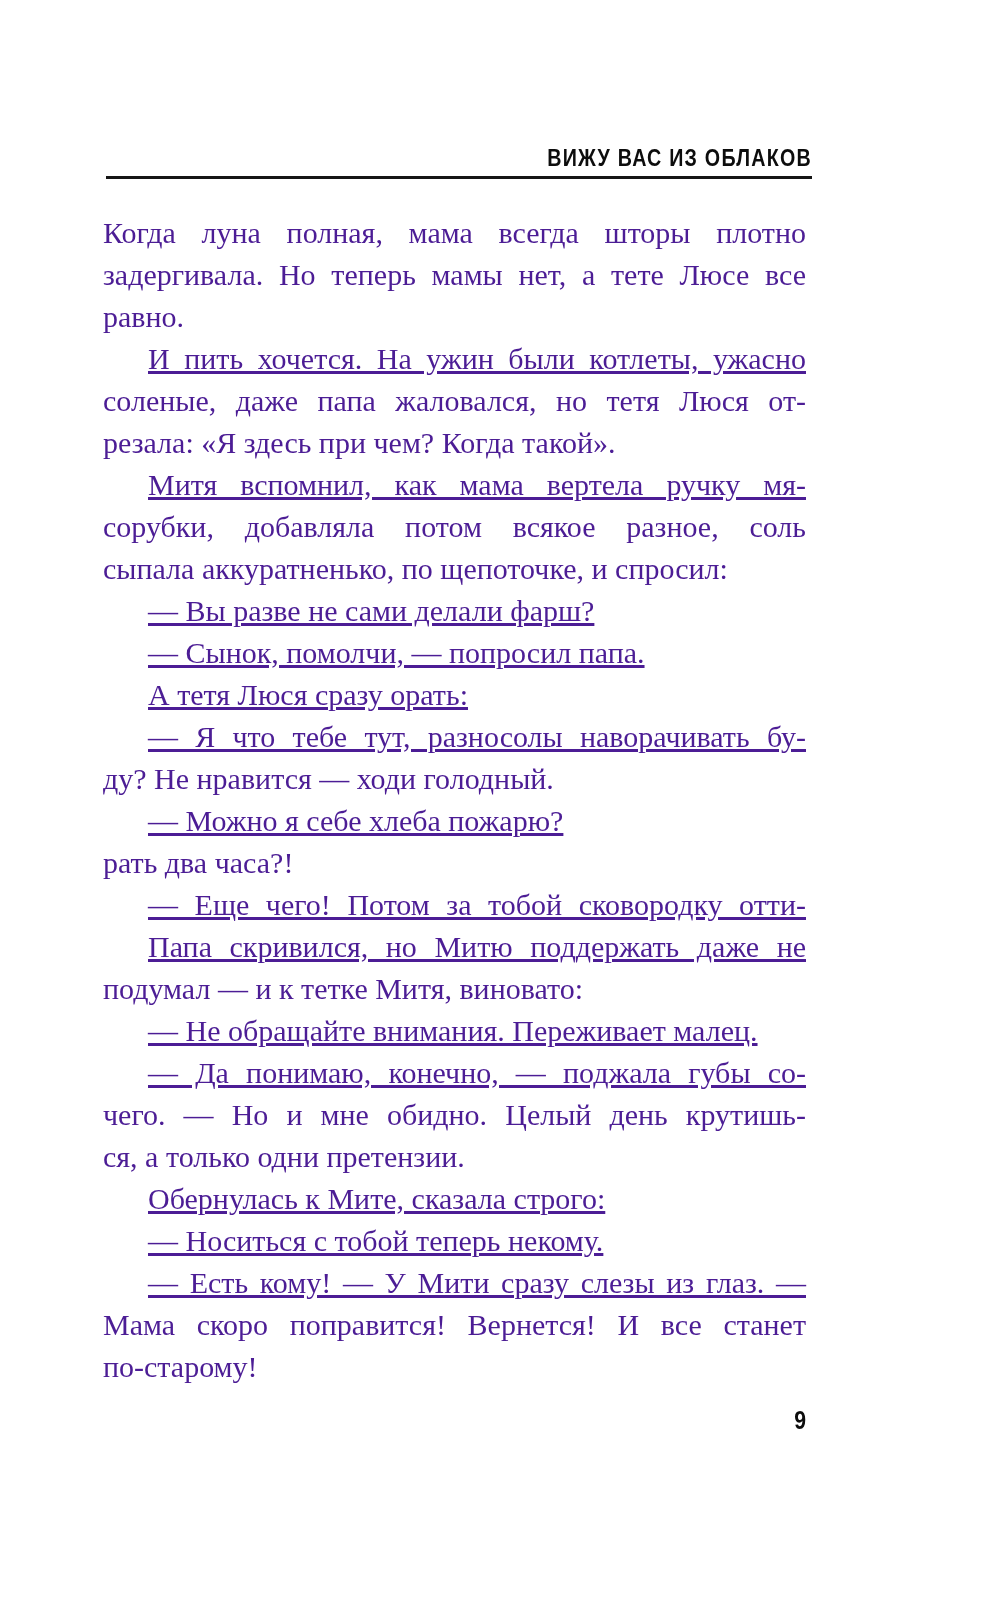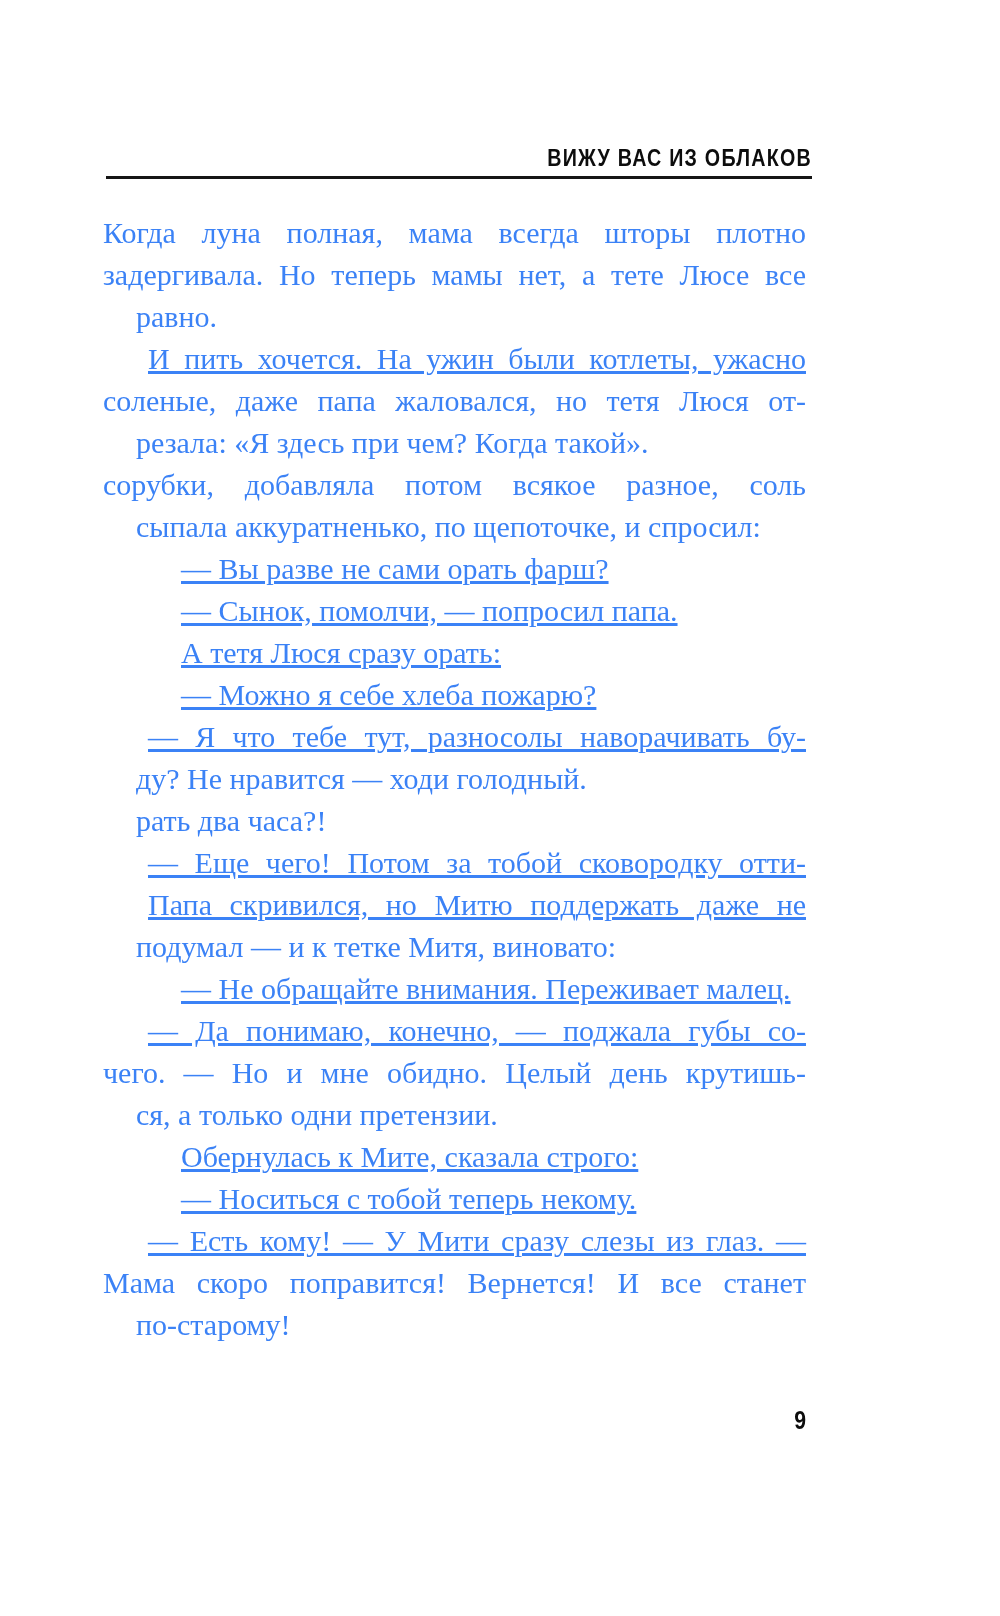--- a/index.html
+++ b/index.html
@@ -38,30 +38,29 @@
     width: 706px;
     height: 3px;
     background: #151515;
   }
   .text-block {
     position: absolute;
     top: 212px;
     left: 103px;
     width: 703px;
     font-size: 30px;
-    color: #3b82f6;
+    color: #4c1d95;
   }
   .line {
     line-height: 42px;
     text-align: justify;
     text-align-last: justify;
   }
   .line.last {
     text-align-last: left;
-    margin-left: 33px;
   }
   .line.indent {
     text-indent: 45px;
     text-decoration: underline;
   }
   .folio {
     position: absolute;
     top: 1406px;
     left: 106px;
     width: 700px;
@@ -88,38 +87,39 @@
         <div class="line">Когда луна полная, мама всегда шторы плотно</div>
         <div class="line">задергивала. Но теперь мамы нет, а тете Люсе все</div>
         <div class="line last">равно.</div>
       </div>
       <div class="paragraph">
         <div class="line indent">И пить хочется. На ужин были котлеты, ужасно</div>
         <div class="line">соленые, даже папа жаловался, но тетя Люся от-</div>
         <div class="line last">резала: «Я здесь при чем? Когда такой».</div>
       </div>
       <div class="paragraph">
+        <div class="line indent">Митя вспомнил, как мама вертела ручку мя-</div>
         <div class="line">сорубки, добавляла потом всякое разное, соль</div>
         <div class="line last">сыпала аккуратненько, по щепоточке, и спросил:</div>
       </div>
       <div class="paragraph">
-        <div class="line last indent">— Вы разве не сами орать фарш?</div>
+        <div class="line last indent">— Вы разве не сами делали фарш?</div>
       </div>
       <div class="paragraph">
         <div class="line last indent">— Сынок, помолчи, — попросил папа.</div>
       </div>
       <div class="paragraph">
         <div class="line last indent">А тетя Люся сразу орать:</div>
       </div>
       <div class="paragraph">
-        <div class="line last indent">— Можно я себе хлеба пожарю?</div>
+        <div class="line indent">— Я что тебе тут, разносолы наворачивать бу-</div>
+        <div class="line last">ду? Не нравится — ходи голодный.</div>
       </div>
       <div class="paragraph">
-        <div class="line indent">— Я что тебе тут, разносолы наворачивать бу-</div>
-        <div class="line last">ду? Не нравится — ходи голодный.</div>
+        <div class="line last indent">— Можно я себе хлеба пожарю?</div>
       </div>
       <div class="paragraph">
         <div class="line last">рать два часа?!</div>
         <div class="line indent">— Еще чего! Потом за тобой сковородку отти-</div>
       </div>
       <div class="paragraph">
         <div class="line indent">Папа скривился, но Митю поддержать даже не</div>
         <div class="line last">подумал — и к тетке Митя, виновато:</div>
       </div>
       <div class="paragraph">

